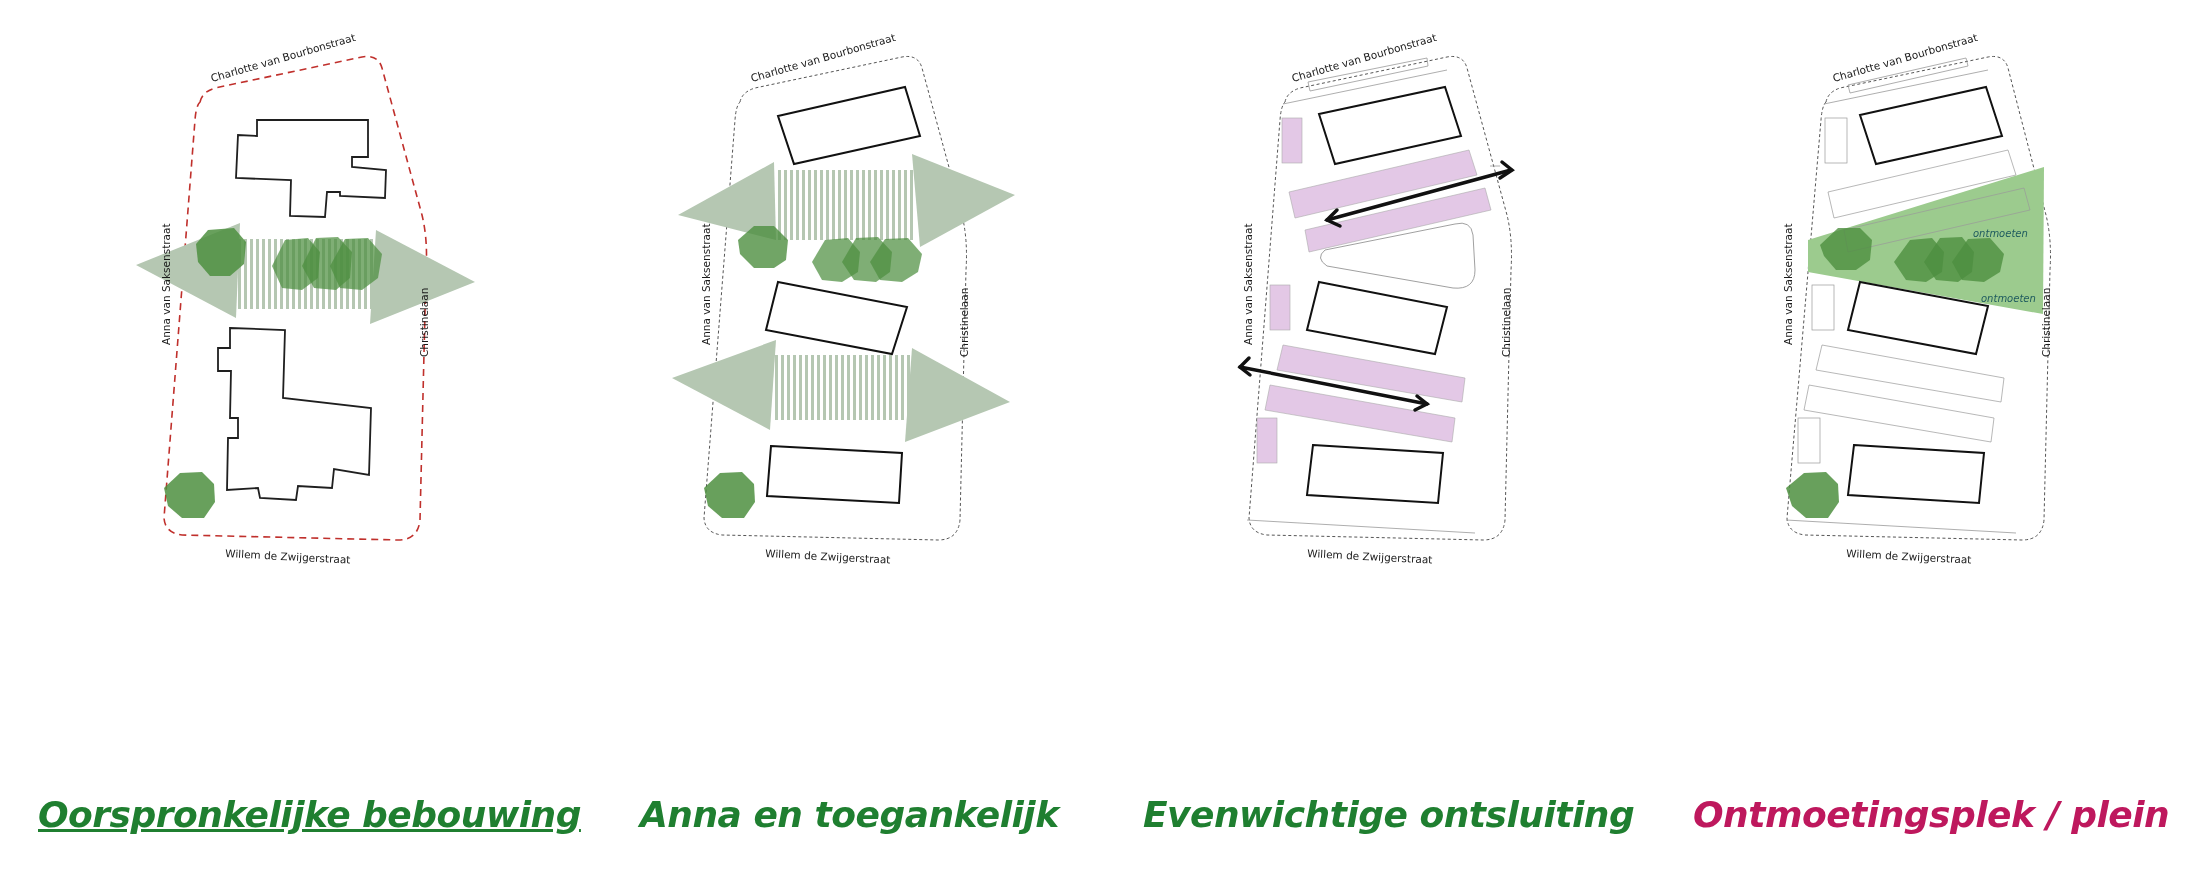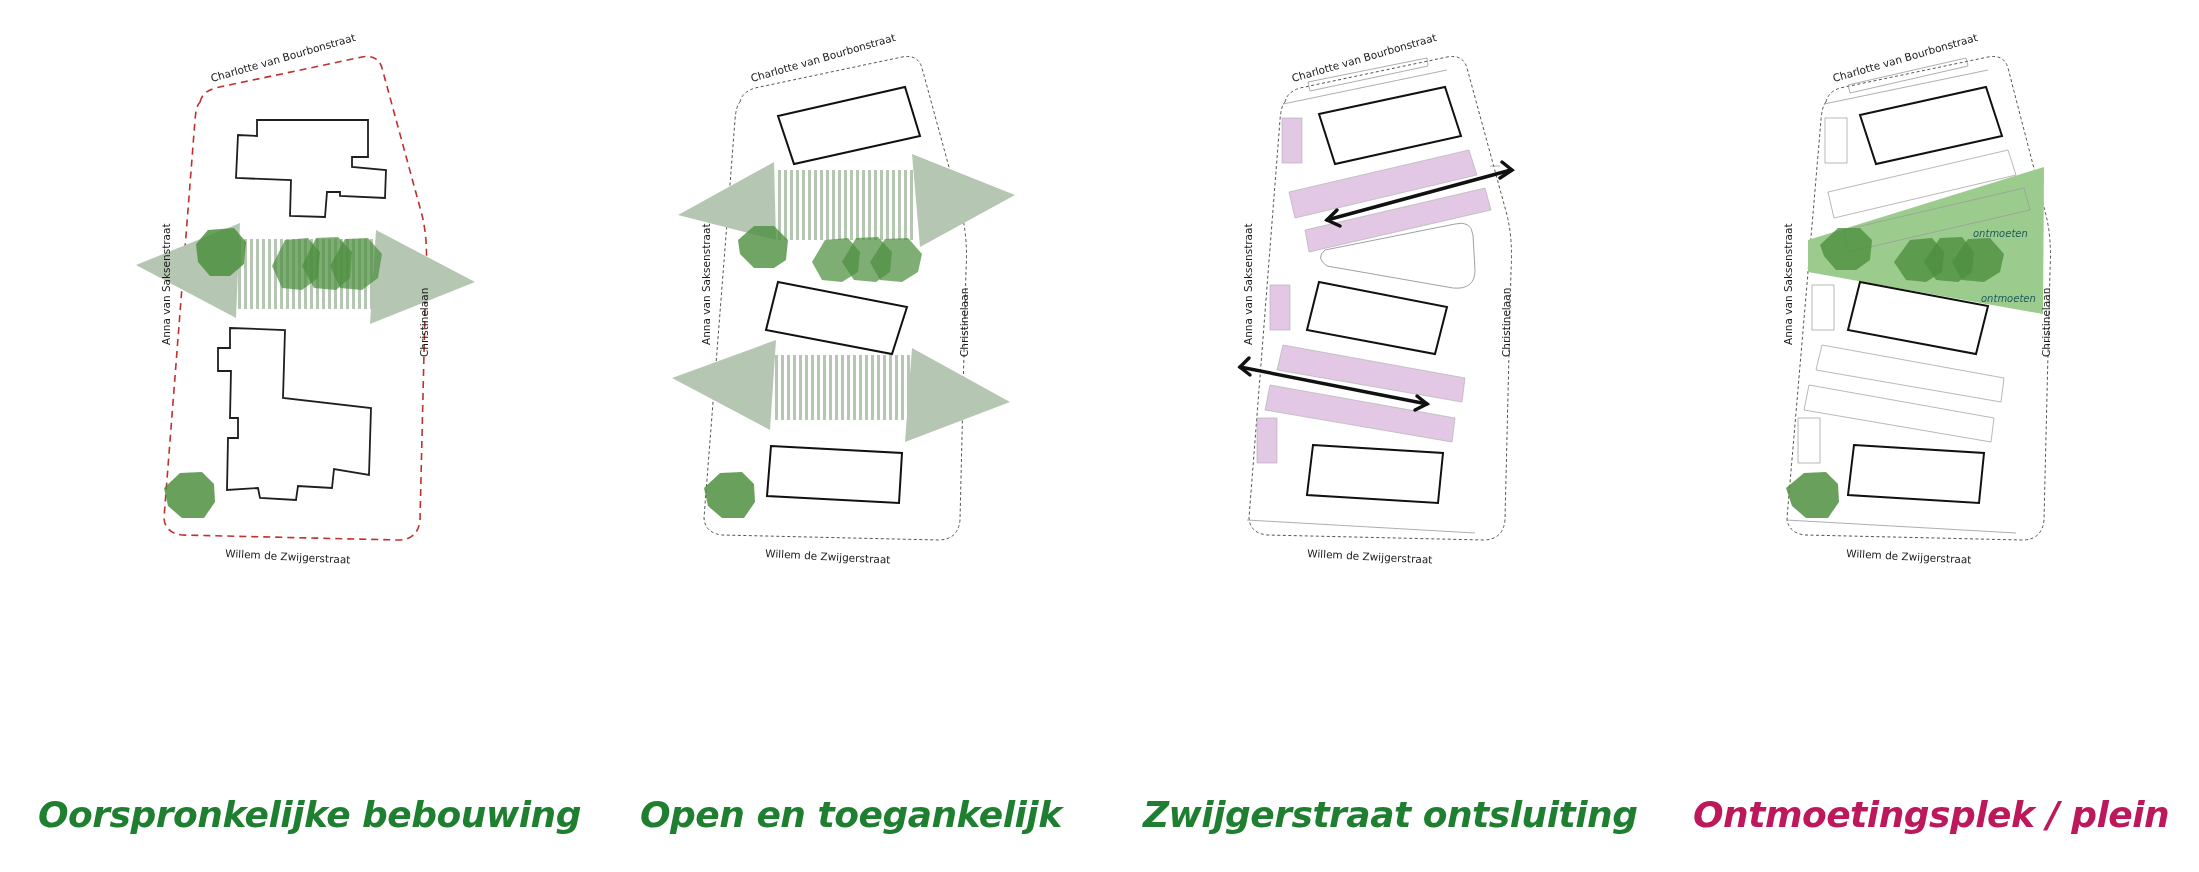--- a/index.html
+++ b/index.html
@@ -234,16 +234,16 @@
   </g>
   <text class="meet" x="213" y="197" fill="#1e5a5e">ontmoeten</text>
   <text class="meet" x="221" y="262" fill="#1e5a5e">ontmoeten</text>
   <text class="street" transform="translate(74,42) rotate(-16)">Charlotte van Bourbonstraat</text>
   <text class="street" transform="translate(32,305) rotate(-90)">Anna van  Saksenstraat</text>
   <text class="street" transform="translate(290,317) rotate(-90)">Christinelaan</text>
   <text class="street" transform="translate(86,517) rotate(3)">Willem de Zwijgerstraat</text>
 </svg>
 </div>
 
-<div class="title" style="left:38px;color:#1f7f30;">Oorspronkelijke bebouwing</div>
-<div class="title" style="left:640px;color:#1f7f30;">Open en toegankelijk</div>
-<div class="title" style="left:1143px;color:#1f7f30;">Zwijgerstraat ontsluiting</div>
+<div class="title" style="left:38px;color:#1f7f30;text-decoration:underline;">Oorspronkelijke bebouwing</div>
+<div class="title" style="left:640px;color:#1f7f30;">Anna en toegankelijk</div>
+<div class="title" style="left:1143px;color:#1f7f30;">Evenwichtige ontsluiting</div>
 <div class="title" style="left:1693px;color:#be185d;">Ontmoetingsplek / plein</div>
 
 </body></html>

